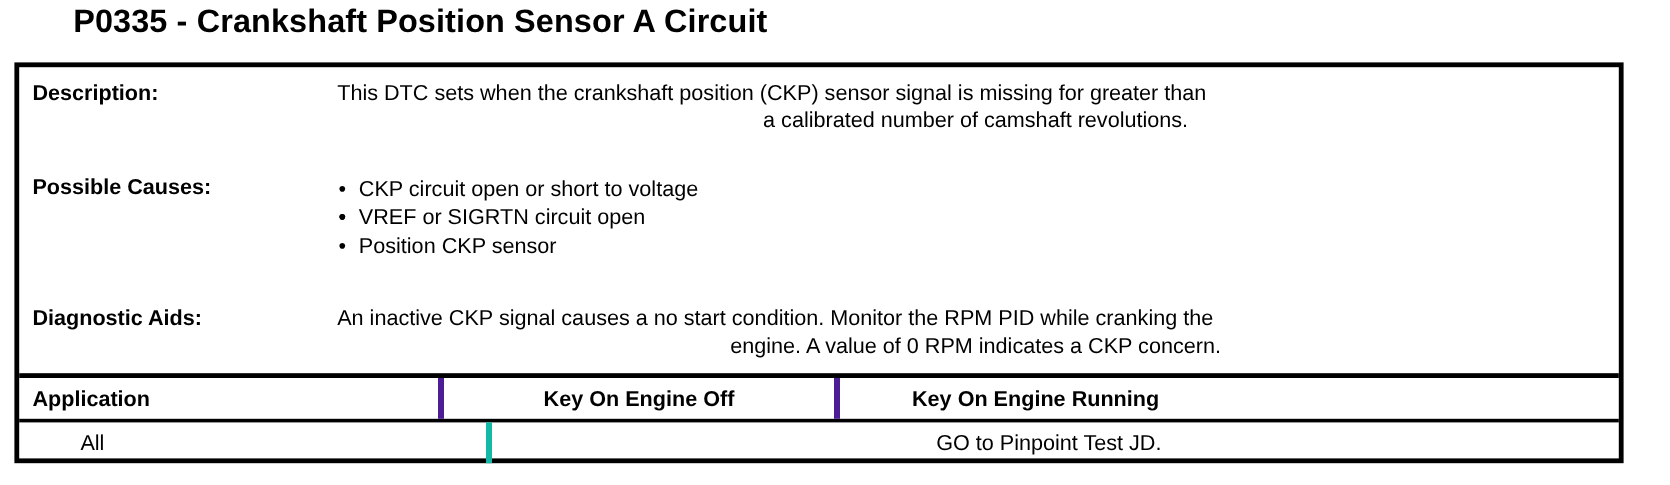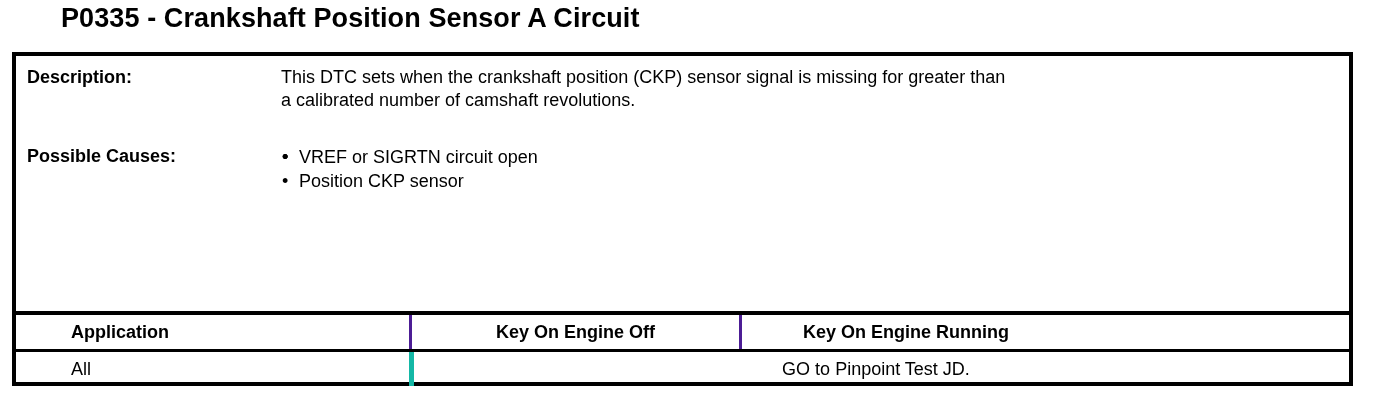--- a/index.html
+++ b/index.html
@@ -88,21 +88,21 @@
     line-height: 23px;
   }
 
   .info-content p {
     margin: 0;
     text-align: justify;
     text-justify: inter-word;
   }
 
   .info-content p.last-line {
-    text-align: left;
+    text-align: center;
   }
 
   
   ul.cause-list {
     list-style: none;
     margin: 0;
     padding: 0;
   }
   ul.cause-list li {
     position: relative;
@@ -139,20 +139,21 @@
     display: flex;
   }
 
   .app-data-row {
     position: absolute;
     left: 0;
     right: 11px;
     top: 37px;
     height: 34px;
     display: flex;
+    padding-left: 40px;
   }
 
   .th-cell, .td-cell {
     box-sizing: border-box;
     display: flex;
     align-items: center;
     font-size: 18px;
     line-height: 22px;
     white-space: nowrap;
     overflow: hidden;
@@ -161,29 +162,29 @@
   .th-cell {
     font-weight: bold;
     justify-content: center;
   }
   .td-cell {
     font-weight: normal;
     justify-content: center;
   }
 
   
-  .col-application { flex: 0 0 349px; width: 349px; margin-left: 44px; }
+  .col-application { flex: 0 0 349px; width: 349px; }
   .col-koeo        { flex: 0 0 330px; width: 330px; }
   .col-koer        { flex: 0 0 331px; width: 331px; }
   .col-cm          { flex: 1 1 auto; }
 
   .th-cell.col-koeo,
   .th-cell.col-koer,
   .th-cell.col-cm {
-    border-left: 3px solid #4c1d95;
+    border-left: 5px solid #4c1d95;
   }
 
   .th-cell.col-application,
   .td-cell.col-application {
     justify-content: flex-start;
     padding-left: 11px;
   }
 
   .td-cell.col-merged {
     flex: 1 1 auto;
@@ -209,36 +210,44 @@
           <p class="last-line">a calibrated number of camshaft revolutions.</p>
         </div>
       </div>
 
       <div class="info-row r-causes">
         <div class="info-label">Possible Causes:</div>
         <div class="info-content">
           <ul class="cause-list">
             <li>
               <span class="bullet-glyph">•</span>
+              <span>CKP circuit open or short to voltage</span>
             </li>
             <li>
               <span class="bullet-glyph">•</span>
             </li>
             <li>
               <span class="bullet-glyph">•</span>
               <span>VREF or SIGRTN circuit open</span>
             </li>
             <li>
               <span class="bullet-glyph">•</span>
               <span>Position CKP sensor</span>
             </li>
           </ul>
         </div>
       </div>
 
+      <div class="info-row r-aids">
+        <div class="info-label">Diagnostic Aids:</div>
+        <div class="info-content">
+          <p>An inactive CKP signal causes a no start condition. Monitor the RPM PID while cranking the</p>
+          <p class="last-line">engine. A value of 0 RPM indicates a CKP concern.</p>
+        </div>
+      </div>
 
     </div>
 
     <div class="app-table">
 
       <div class="app-header-row">
         <div class="th-cell col-application">Application</div>
         <div class="th-cell col-koeo">Key On Engine Off</div>
         <div class="th-cell col-koer">Key On Engine Running</div>
       </div>

